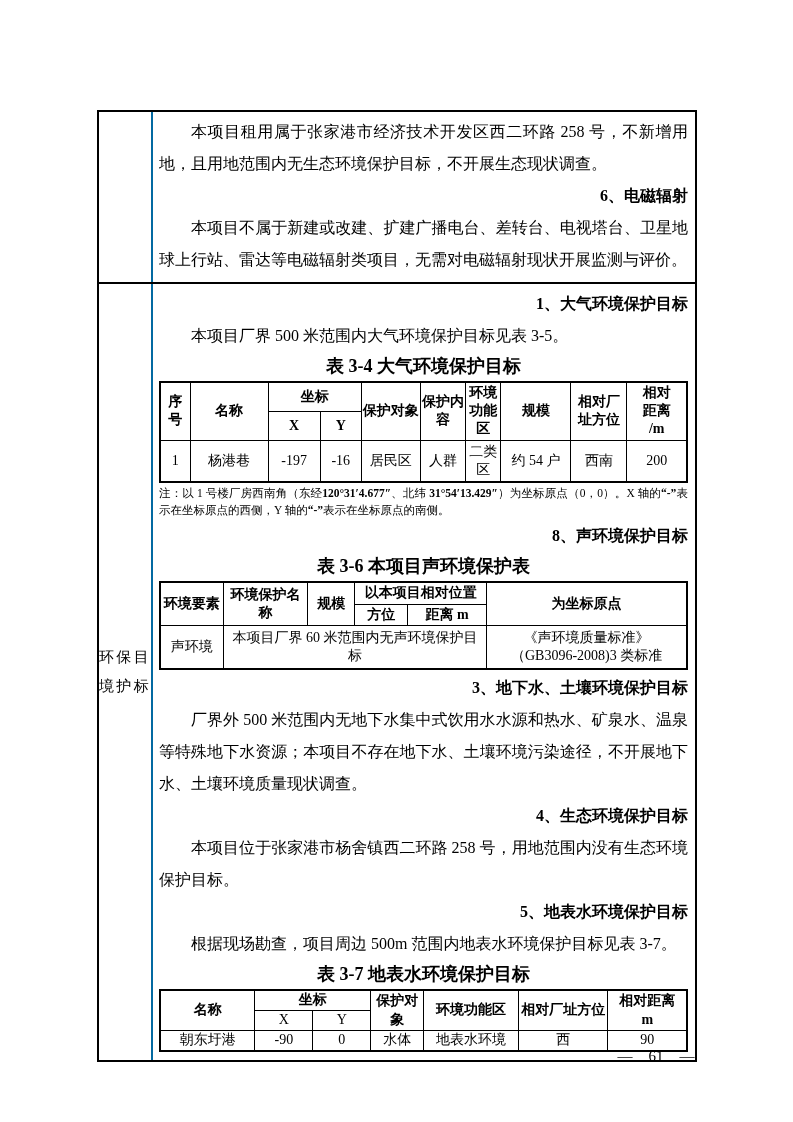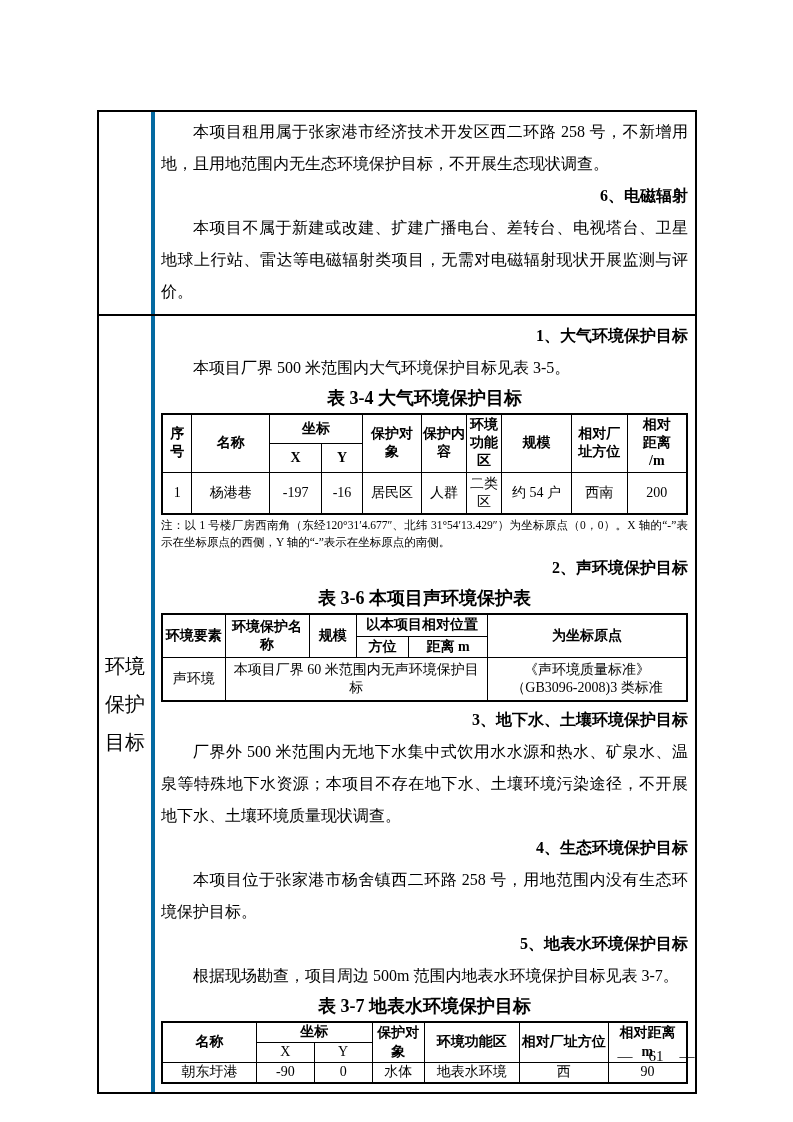--- a/index.html
+++ b/index.html
@@ -15,45 +15,45 @@
   .outer {
     position: absolute; left: 97px; top: 110px; width: 600px;
     border: 2px solid #000;
     box-sizing: border-box;
     display: flex; flex-direction: column;
   }
   .orow { display: flex; }
   .orow.top { border-bottom: 2px solid #000; }
   .cell-left {
     width: 52px; flex: 0 0 52px;
-    border-right: 4px solid #0369a1;
-    display: flex; flex-direction: column;
+    border-right: 2px solid #0369a1;
+    display: flex; 
     align-items: center; justify-content: center;
-    font-size: 20px; line-height: 1.9;
+    font-size: 15px; line-height: 1.9;
   }
   .cell-right { flex: 1; padding: 4px 7px 6px 6px; min-width: 0; }
 
   
   .body-p {
     margin: 0; font-size: 16px; line-height: 2.0;
     text-align: justify; text-indent: 2em;
   }
   .heading {
     margin: 0; font-size: 16px; line-height: 2.0;
     font-weight: bold; text-indent: 2em; text-align: right;
   }
   .tbl-title {
     margin: 1px 0; font-size: 18px; line-height: 1.45;
     font-weight: bold; text-align: center;
   }
   .note {
     margin: 1px 0 2px 0; font-size: 11.5px; line-height: 1.45;
     text-align: justify;
   }
-  .note .b { font-weight: normal; margin-top: 21px; }
+  .note .b { font-weight: bold; margin-top: 21px; }
 
   
   table {
     width: 100%; border-collapse: collapse; table-layout: fixed;
     border: 2px solid #000; margin: 2px 0;
   }
   th, td {
     border: 1px solid #000;
     text-align: center; vertical-align: middle;
     font-size: 14px; padding: 1px 1px; line-height: 1.3;
@@ -145,21 +145,21 @@
             <td style="padding:2px 1px">二类区</td>
             <td class="data">约 54 户</td>
             <td class="data">西南</td>
             <td class="data">200</td>
           </tr>
         </tbody>
           </table>
 
         <p class="note"><span>注：以 1 号楼厂房西南角（东经</span><span class="b">120°31′4.677″</span><span>、北纬 </span><span class="b">31°54′13.429″</span><span>）为坐标原点（0，0）。X 轴的</span><span class="b">“-”</span><span>表示在坐标原点的西侧，Y 轴的</span><span class="b">“-”</span><span>表示在坐标原点的南侧。</span></p>
 
-        <p class="heading">2、声环境保护目标</p>
+        <p class="heading">8、声环境保护目标</p>
 
         <p class="tbl-title">表 3-6  本项目声环境保护表</p>
         <table class="t36">
           <colgroup>
             <col style="width:12%">
               <col style="width:16%">
               <col style="width:9%">
             <col style="width:10%">
               <col style="width:15%">
               <col style="width:38%">

